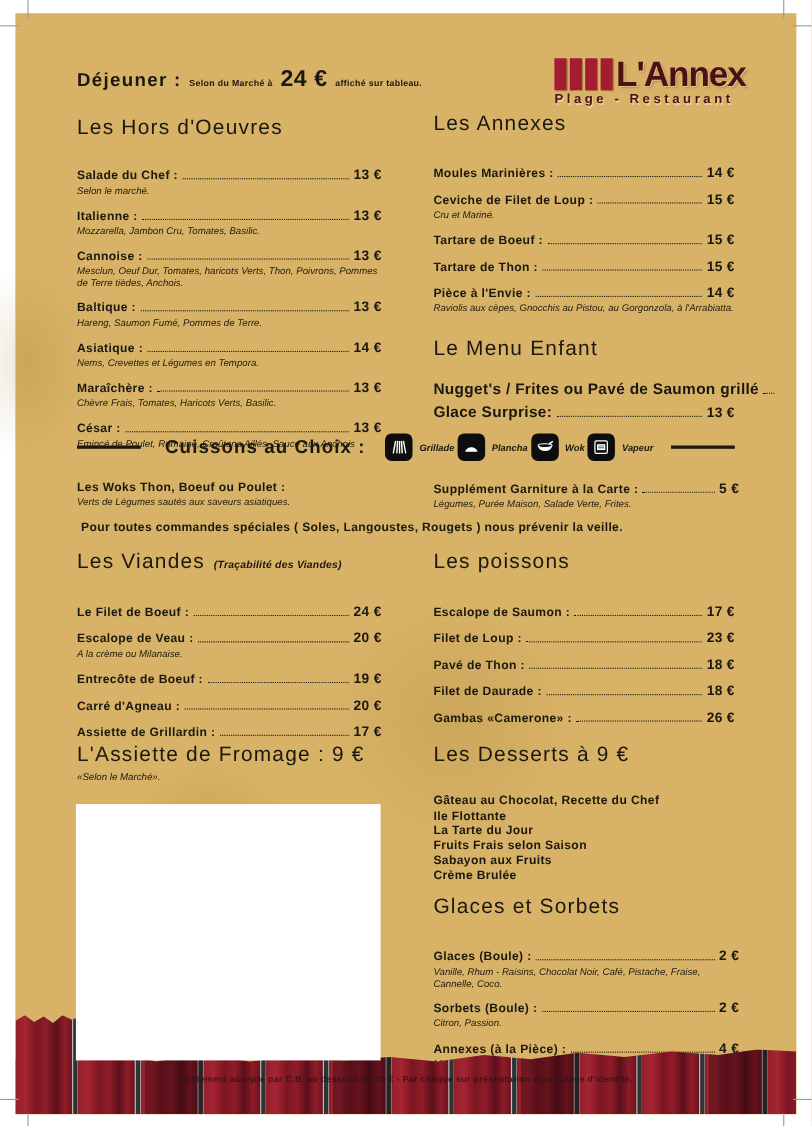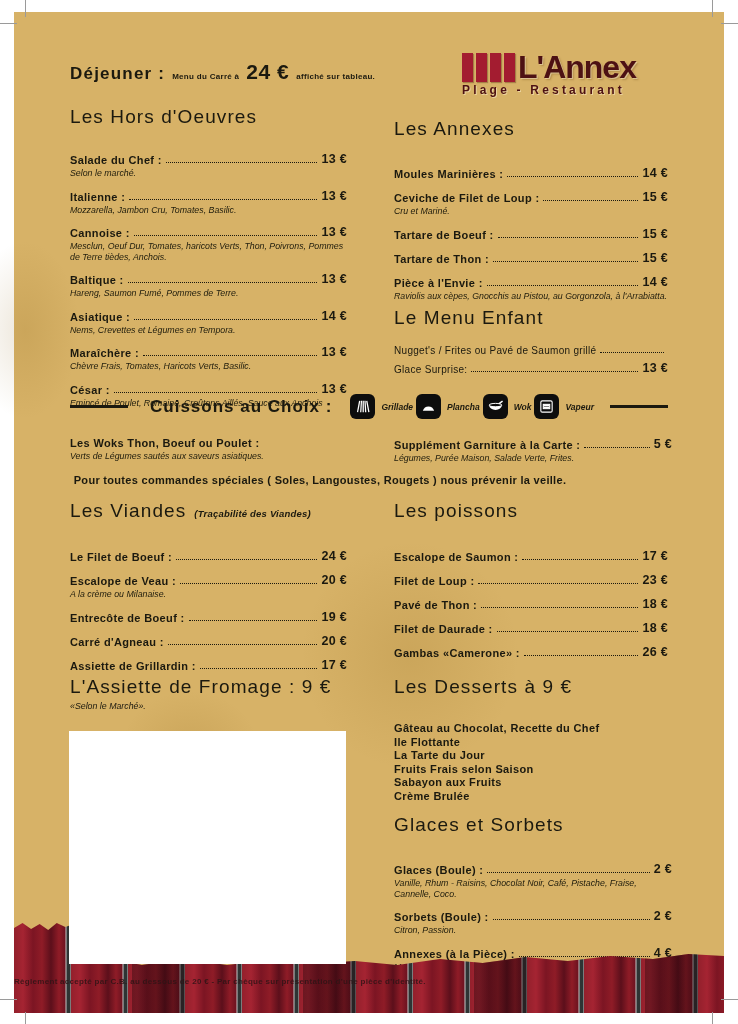--- a/index.html
+++ b/index.html
@@ -20,21 +20,21 @@
   .wm1{left:-30px;top:240px;width:110px;height:180px;}
   .wm2{left:300px;top:540px;width:220px;height:230px;}
   .wm3{left:120px;top:690px;width:140px;height:120px;}
   
   .crop{position:absolute;background:#9a9a9a;z-index:5;}
   
   .dejeuner{position:absolute;left:70px;top:60px;display:flex;align-items:baseline;gap:7px;z-index:1;}
   .dej-label{font-size:17px;font-weight:bold;letter-spacing:1.2px;}
   .dej-small{font-size:8px;font-weight:bold;letter-spacing:.3px;}
   .dej-price{font-size:21px;font-weight:bold;letter-spacing:.5px;}
-  .logo{position:absolute;left:462px;top:52px;width:188px;z-index:1;}
+  .logo{position:absolute;left:504px;top:52px;width:188px;z-index:1;}
   .logo-main{display:flex;align-items:center;}
   .bars{display:flex;gap:3px;margin-right:3px;}
   .bar{width:11px;height:29px;background:var(--logo-red);box-shadow:1px 1px 1px rgba(90,50,20,.4);}
   .logo-name{font-size:32px;line-height:30px;font-weight:bold;color:var(--logo-ink);letter-spacing:-1px;
     text-shadow:1px 1px 0 rgba(255,246,220,.45),2px 2px 2px rgba(120,80,30,.35);}
   .logo-sub{font-size:12px;font-weight:bold;color:var(--logo-ink);letter-spacing:3.2px;margin-top:1px;
     text-shadow:1px 1px 0 rgba(255,246,220,.5);white-space:nowrap;}
   
   .block{position:absolute;z-index:1;}
   .sec-title{font-size:19px;font-weight:normal;letter-spacing:1.1px;}
@@ -42,21 +42,21 @@
   .sec-sub{font-size:9.5px;font-style:italic;font-weight:bold;letter-spacing:.2px;}
   .items{margin-top:24px;}
   .mi{margin-bottom:10px;}
   .mi-row{display:flex;align-items:flex-end;}
   .mi-name{font-size:11px;font-weight:bold;letter-spacing:.35px;white-space:nowrap;}
   .dots{flex:1;margin:0 4px;border-bottom:1.6px dotted var(--ink);position:relative;top:-3px;min-width:10px;}
   .mi-price{font-size:12.5px;font-weight:bold;white-space:nowrap;letter-spacing:.3px;}
   .mi-desc{font-size:8.8px;font-style:italic;margin-top:2px;line-height:10.5px;color:#24200f;}
   
   .me-line{display:flex;align-items:flex-end;margin-top:5px;}
-  .me-name{font-size:10px;font-weight:normal;letter-spacing:.3px;white-space:nowrap;}
+  .me-name{font-size:14px;font-weight:bold;letter-spacing:.3px;white-space:nowrap;}
   
   .cuissons{position:absolute;left:70px;top:394px;width:598px;display:flex;align-items:center;z-index:1;}
   .dash{width:58px;height:3px;background:var(--ink);}
   .cu-title{font-size:17px;font-weight:bold;letter-spacing:1px;margin:0 18px 0 22px;white-space:nowrap;text-align:right;}
   .cu-opts{display:flex;flex:1;align-items:center;justify-content:space-between;margin-right:16px;}
   .cu-opt{display:flex;align-items:center;gap:6px;}
   .cu-ic{width:25px;height:25px;background:#0d0d0d;border-radius:6px;display:flex;align-items:center;justify-content:center;}
   .cu-lbl{font-size:8.5px;font-style:italic;font-weight:bold;}
   
   .small-head{font-size:11px;font-weight:bold;letter-spacing:.35px;}
@@ -72,21 +72,21 @@
     background-image:
       repeating-linear-gradient(90deg, rgba(0,0,0,0) 0px 118px, rgba(30,5,10,.38) 118px 171px),
       repeating-linear-gradient(90deg,
         #93202c 0px, #a52432 9px, #7c1523 19px, #8f1c27 28px, var(--stripe-dark) 37px, #8f1c27 45px, #6e1320 51px,
         #c6c6c6 52px, #2e3434 53px, #2e3434 56px, #c6c6c6 57px);
   }
   .band{position:absolute;left:14px;top:952px;width:710px;height:61px;z-index:2;
     clip-path:polygon(0 11px,4% 5px,8% 12px,13% 6px,18% 13px,24% 7px,30% 13px,36% 8px,42% 12px,48% 9px,54% 13px,60% 7px,66% 11px,72% 5px,78% 9px,84% 4px,90% 7px,95% 2px,100% 4px,100% 100%,0 100%);}
   .band-left{position:absolute;left:14px;top:921px;width:57px;height:92px;z-index:2;
     clip-path:polygon(0 7px,15% 2px,30% 8px,45% 3px,60% 9px,75% 2px,90% 6px,100% 4px,100% 100%,0 100%);}
-  .footer-note{position:absolute;left:14px;top:977px;width:710px;z-index:4;
+  .footer-note{position:absolute;left:14px;top:977px;width:710px;text-align:center;z-index:4;
     font-size:8px;font-weight:bold;letter-spacing:.3px;color:#2e1416;opacity:.85;}
   svg{display:block;}
 </style>
 </head>
 <body>
 
 <div class="sheet"></div>
 <div class="wm wm1"></div>
 <div class="wm wm2"></div>
 <div class="wm wm3"></div>
@@ -95,21 +95,21 @@
 <div class="crop" style="left:0;top:23px;width:17px;height:1px;"></div>
 <div class="crop" style="right:25px;top:0;width:1px;height:17px;"></div>
 <div class="crop" style="right:0;top:23px;width:17px;height:1px;"></div>
 <div class="crop" style="left:25px;bottom:0;width:1px;height:12px;"></div>
 <div class="crop" style="left:0;top:999px;width:17px;height:1px;"></div>
 <div class="crop" style="right:25px;bottom:0;width:1px;height:12px;"></div>
 <div class="crop" style="right:0;top:999px;width:17px;height:1px;"></div>
 
 <div class="dejeuner">
   <span class="dej-label">Déjeuner :</span>
-  <span class="dej-small">Menu du Carré à</span>
+  <span class="dej-small">Selon du Marché à</span>
   <span class="dej-price">24 €</span>
   <span class="dej-small">affiché sur tableau.</span>
 </div>
 
 <div class="logo">
   <div class="logo-main">
     <span class="bars">
       <span class="bar"></span>
         <span class="bar"></span>
         <span class="bar"></span>
@@ -175,21 +175,21 @@
     <div class="mi-row">
       <span class="mi-name">César :</span>
       <span class="dots"></span>
       <span class="mi-price">13 €</span>
     </div>
     <div class="mi-desc">Emincé de Poulet, Romaine, Croûtons Aillés, Sauce aux Anchois</div>
   </div>
     </div>
 </div>
 
-<div class="block" style="left:394px;top:118px;width:274px;">
+<div class="block" style="left:394px;top:102px;width:274px;">
   <div class="sec-title">Les Annexes</div>
   <div class="items" style="margin-top:26px;">
       <div class="mi">
     <div class="mi-row">
       <span class="mi-name">Moules Marinières :</span>
       <span class="dots"></span>
       <span class="mi-price">14 €</span>
     </div>
 
   </div>

